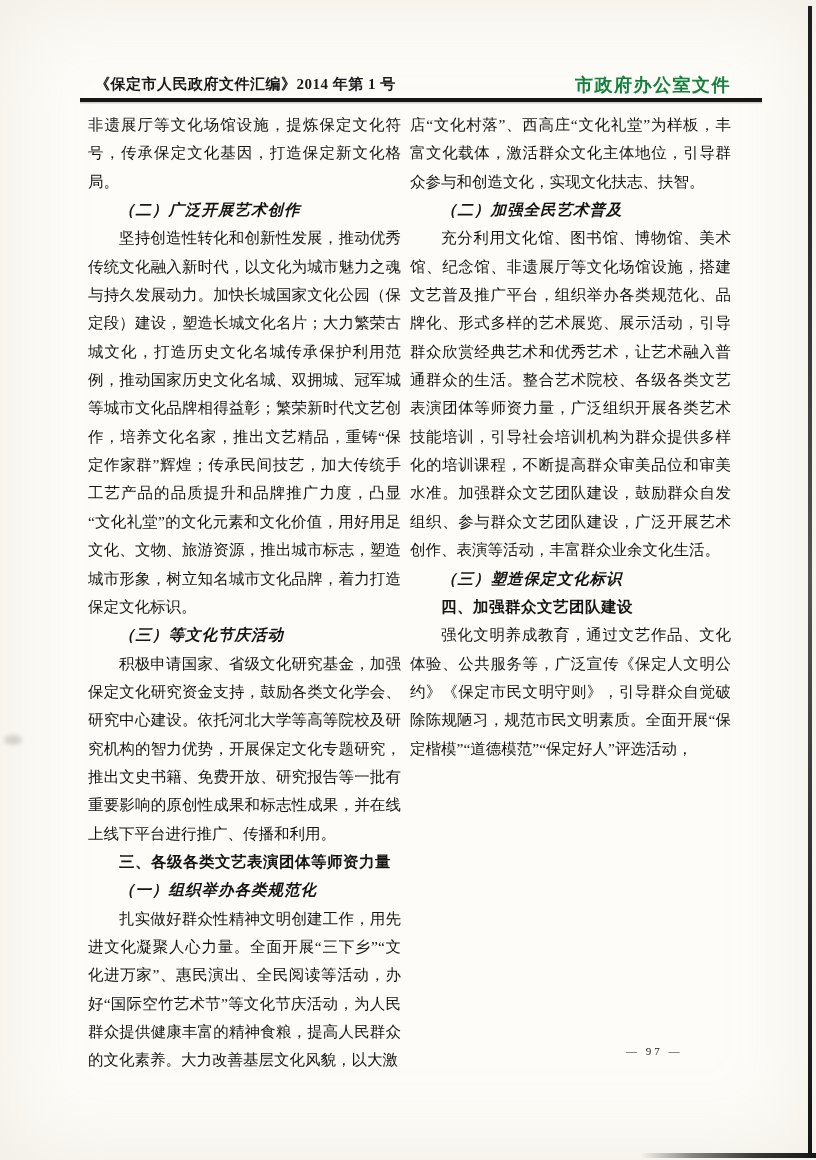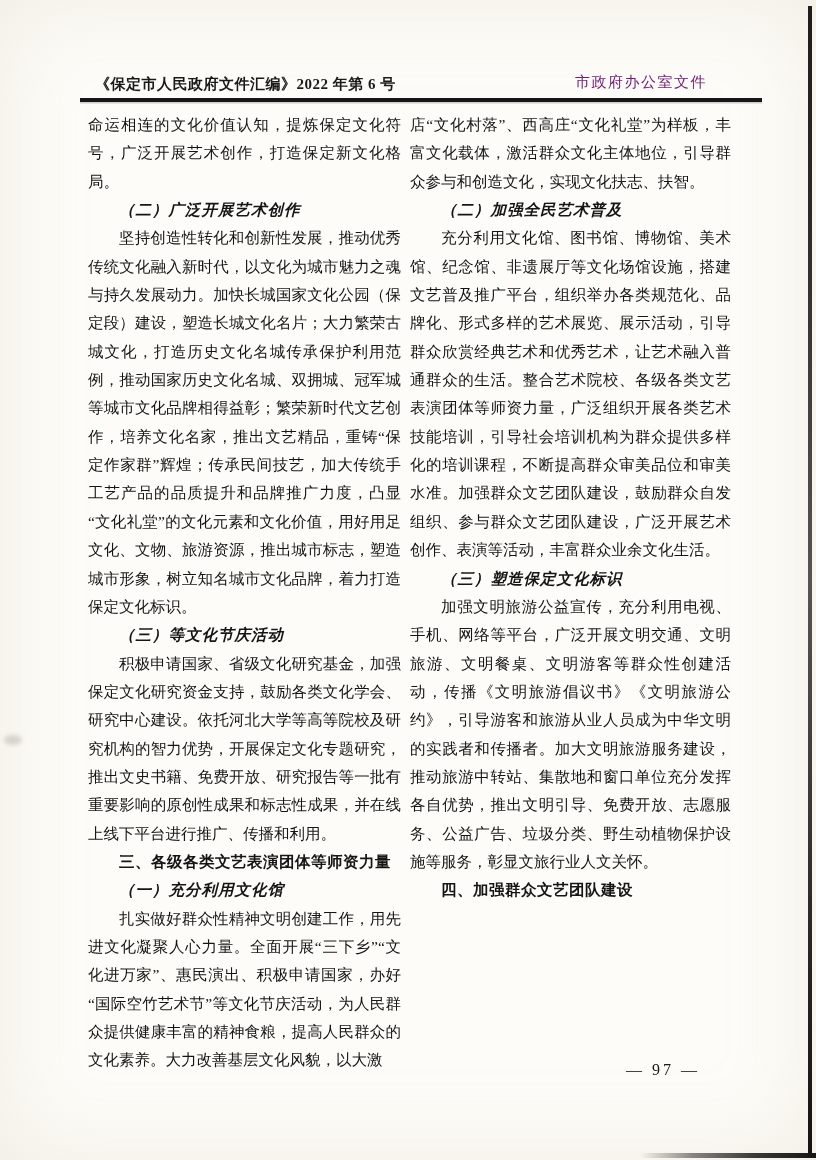--- a/index.html
+++ b/index.html
@@ -5,79 +5,79 @@
   html,body{margin:0;padding:0;}
   body{width:816px;height:1160px;background:#fdfcf8;overflow:hidden;
        font-family:"Liberation Serif","DejaVu Serif",serif;}
   .page{position:relative;width:816px;height:1160px;
         background:#fdfcf8;
         box-shadow:inset 0 0 90px rgba(196,184,156,0.22);}
 
   
   .hdr-left{position:absolute;left:95px;top:75px;font-size:15px;font-weight:700;
             color:#1a1a1a;letter-spacing:0.5px;white-space:nowrap;}
-  .hdr-right{position:absolute;left:575px;top:73px;font-size:15px;font-weight:400;
-             color:#701a75;letter-spacing:1.5px;white-space:nowrap;
+  .hdr-right{position:absolute;left:575px;top:73px;font-size:18px;font-weight:700;
+             color:#15803d;letter-spacing:1.5px;white-space:nowrap;
              font-family:"Liberation Sans","DejaVu Sans",sans-serif;}
   .hdr-rule{position:absolute;left:80px;top:98px;width:682px;height:3.5px;
             background:#171717;box-shadow:0 1.5px 0 rgba(0,0,0,0.18);}
 
   
   .col{position:absolute;top:111px;font-size:15.5px;line-height:28.35px;
        color:#151515;text-align:justify;}
   .col-left{left:88px;width:313px;}
   .col-right{left:410px;width:321px;}
   .col p{margin:0;padding:0;}
   .para{text-indent:2em;}
   .para.cont{text-indent:0;}
   .subhead{text-indent:2em;font-style:italic;font-weight:600;letter-spacing:1px;}
   .secthead{text-indent:2em;font-weight:700;letter-spacing:0.5px;
             font-family:"Liberation Sans","DejaVu Sans",sans-serif;font-size:15.5px;}
 
   
-  .pagenum{position:absolute;left:626px;top:1045px;font-size:16px;color:#1a1a1a;
-           letter-spacing:3px;white-space:nowrap;margin-top:16px;}
+  .pagenum{position:absolute;left:626px;top:1045px;font-size:11px;color:#1a1a1a;
+           letter-spacing:3px;white-space:nowrap;}
 
   
   .scan-edge-right{position:absolute;left:808px;top:6px;width:3.5px;height:1150px;
                    background:linear-gradient(to bottom,#1d1d1d 0%,#2a2a2a 18%,
                               rgba(40,40,40,0.78) 50%,#262626 82%,#141414 100%);}
   .scan-shadow-bottom{position:absolute;left:640px;top:1153px;width:176px;height:5px;
                       background:linear-gradient(to right,rgba(30,30,30,0) 0%,
                                  rgba(40,40,40,0.55) 30%,rgba(25,25,25,0.85) 65%,#161616 100%);}
   .scan-smudge{position:absolute;left:4px;top:735px;width:18px;height:10px;
                background:rgba(150,145,135,0.35);border-radius:50%;filter:blur(2px);}
 </style>
 </head>
 <body>
 
 <div class="page">
 
-  <div class="hdr-left">《保定市人民政府文件汇编》2022 年第 6 号</div>
+  <div class="hdr-left">《保定市人民政府文件汇编》2014 年第 1 号</div>
   <div class="hdr-right">市政府办公室文件</div>
   <div class="hdr-rule"></div>
 
   <div class="col col-left">
-    <p class="para cont">命运相连的文化价值认知，提炼保定文化符号，广泛开展艺术创作，打造保定新文化格局。</p>
+    <p class="para cont">非遗展厅等文化场馆设施，提炼保定文化符号，传承保定文化基因，打造保定新文化格局。</p>
     <p class="subhead">（二）广泛开展艺术创作</p>
     <p class="para">坚持创造性转化和创新性发展，推动优秀传统文化融入新时代，以文化为城市魅力之魂与持久发展动力。加快长城国家文化公园（保定段）建设，塑造长城文化名片；大力繁荣古城文化，打造历史文化名城传承保护利用范例，推动国家历史文化名城、双拥城、冠军城等城市文化品牌相得益彰；繁荣新时代文艺创作，培养文化名家，推出文艺精品，重铸“保定作家群”辉煌；传承民间技艺，加大传统手工艺产品的品质提升和品牌推广力度，凸显“文化礼堂”的文化元素和文化价值，用好用足文化、文物、旅游资源，推出城市标志，塑造城市形象，树立知名城市文化品牌，着力打造保定文化标识。</p>
     <p class="subhead">（三）等文化节庆活动</p>
     <p class="para">积极申请国家、省级文化研究基金，加强保定文化研究资金支持，鼓励各类文化学会、研究中心建设。依托河北大学等高等院校及研究机构的智力优势，开展保定文化专题研究，推出文史书籍、免费开放、研究报告等一批有重要影响的原创性成果和标志性成果，并在线上线下平台进行推广、传播和利用。</p>
     <p class="secthead">三、各级各类文艺表演团体等师资力量</p>
-    <p class="subhead">（一）充分利用文化馆</p>
-    <p class="para">扎实做好群众性精神文明创建工作，用先进文化凝聚人心力量。全面开展“三下乡”“文化进万家”、惠民演出、积极申请国家，办好“国际空竹艺术节”等文化节庆活动，为人民群众提供健康丰富的精神食粮，提高人民群众的文化素养。大力改善基层文化风貌，以大激</p>
+    <p class="subhead">（一）组织举办各类规范化</p>
+    <p class="para">扎实做好群众性精神文明创建工作，用先进文化凝聚人心力量。全面开展“三下乡”“文化进万家”、惠民演出、全民阅读等活动，办好“国际空竹艺术节”等文化节庆活动，为人民群众提供健康丰富的精神食粮，提高人民群众的文化素养。大力改善基层文化风貌，以大激</p>
   </div>
 
   <div class="col col-right">
     <p class="para cont">店“文化村落”、西高庄“文化礼堂”为样板，丰富文化载体，激活群众文化主体地位，引导群众参与和创造文化，实现文化扶志、扶智。</p>
     <p class="subhead">（二）加强全民艺术普及</p>
     <p class="para">充分利用文化馆、图书馆、博物馆、美术馆、纪念馆、非遗展厅等文化场馆设施，搭建文艺普及推广平台，组织举办各类规范化、品牌化、形式多样的艺术展览、展示活动，引导群众欣赏经典艺术和优秀艺术，让艺术融入普通群众的生活。整合艺术院校、各级各类文艺表演团体等师资力量，广泛组织开展各类艺术技能培训，引导社会培训机构为群众提供多样化的培训课程，不断提高群众审美品位和审美水准。加强群众文艺团队建设，鼓励群众自发组织、参与群众文艺团队建设，广泛开展艺术创作、表演等活动，丰富群众业余文化生活。</p>
     <p class="subhead">（三）塑造保定文化标识</p>
-    <p class="para">加强文明旅游公益宣传，充分利用电视、手机、网络等平台，广泛开展文明交通、文明旅游、文明餐桌、文明游客等群众性创建活动，传播《文明旅游倡议书》《文明旅游公约》，引导游客和旅游从业人员成为中华文明的实践者和传播者。加大文明旅游服务建设，推动旅游中转站、集散地和窗口单位充分发挥各自优势，推出文明引导、免费开放、志愿服务、公益广告、垃圾分类、野生动植物保护设施等服务，彰显文旅行业人文关怀。</p>
     <p class="secthead">四、加强群众文艺团队建设</p>
+    <p class="para">强化文明养成教育，通过文艺作品、文化体验、公共服务等，广泛宣传《保定人文明公约》《保定市民文明守则》，引导群众自觉破除陈规陋习，规范市民文明素质。全面开展“保定楷模”“道德模范”“保定好人”评选活动，</p>
   </div>
 
   <div class="pagenum">— 97 —</div>
 
   <div class="scan-edge-right"></div>
   <div class="scan-shadow-bottom"></div>
   <div class="scan-smudge"></div>
 
 </div>
 

